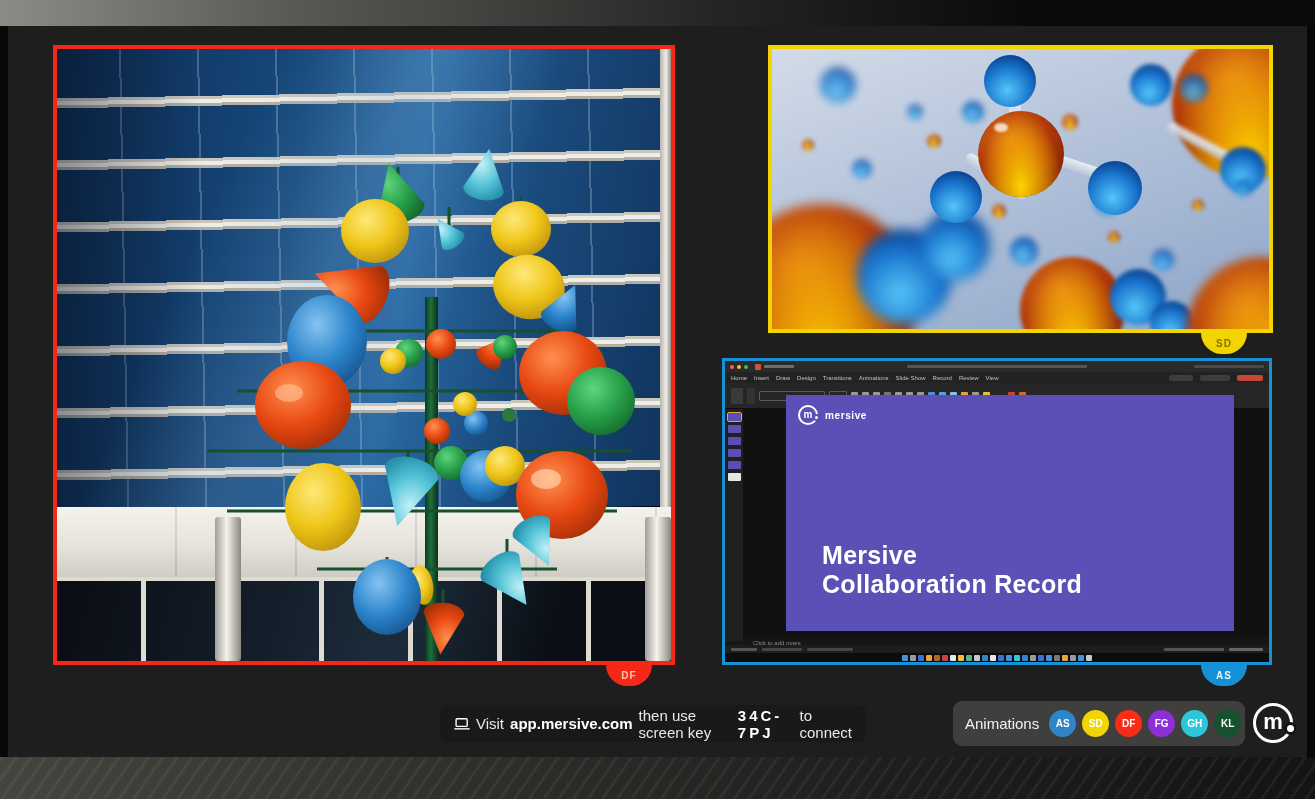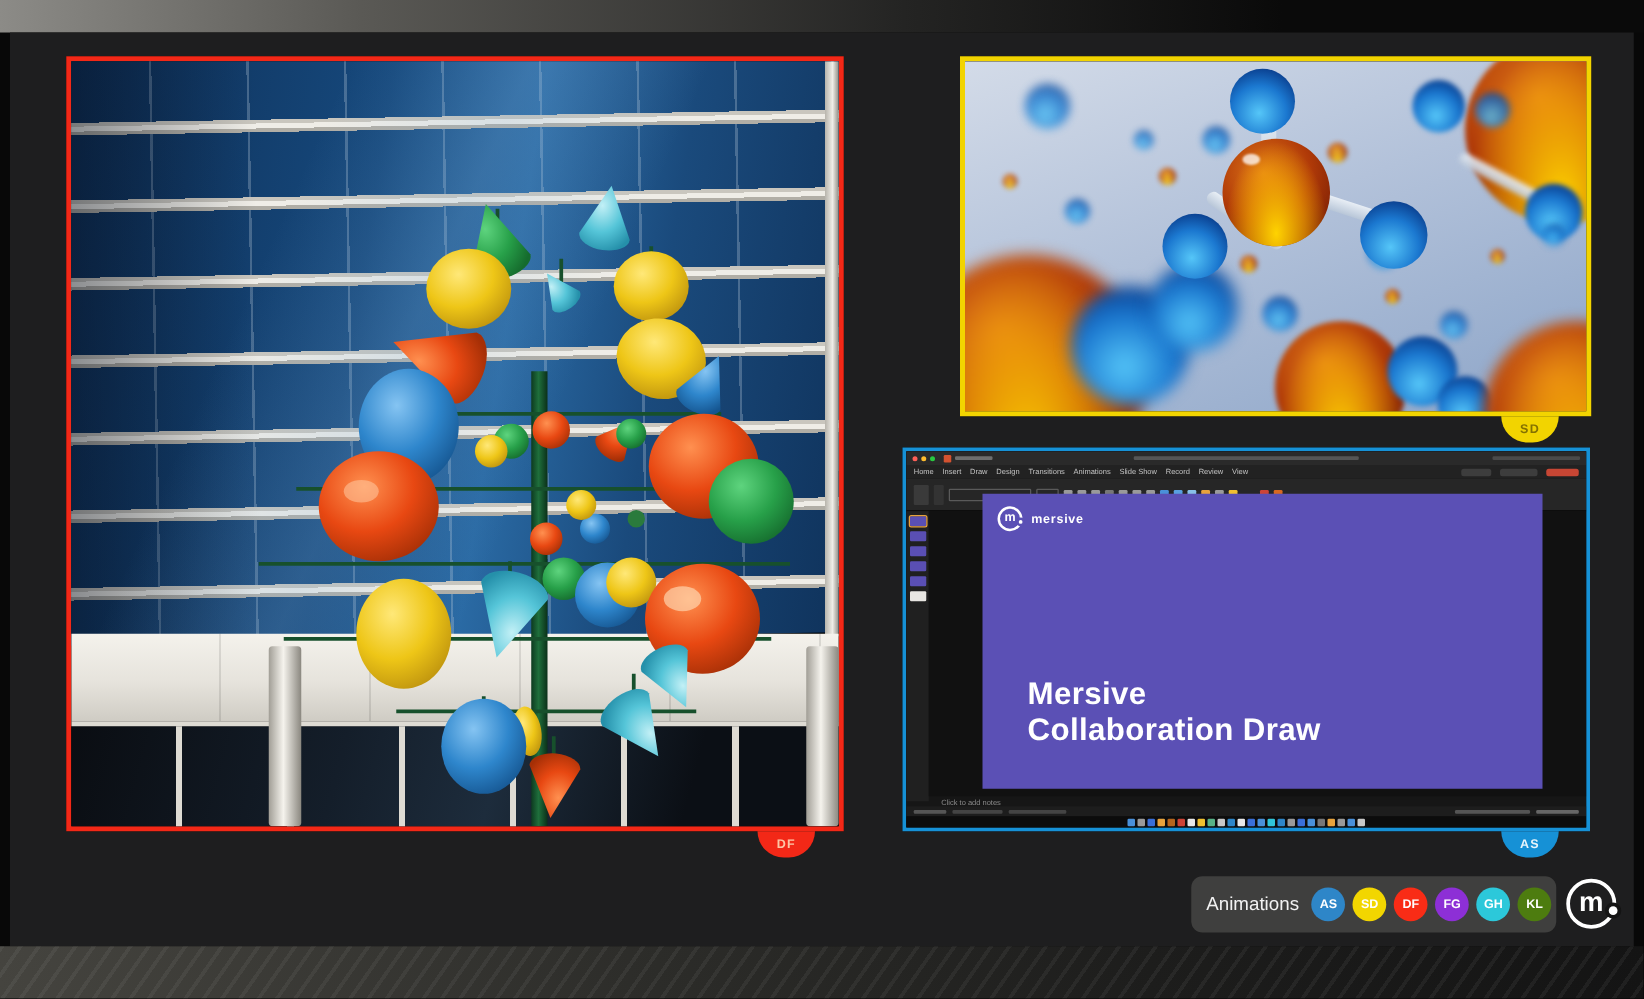--- a/index.html
+++ b/index.html
@@ -330,21 +330,21 @@
       <div class="pp-canvas">
         <div class="slide">
           <div class="slide-logo">
             <span class="mlogo mlogo-slide">
                 <span>m</span>
               </span>
             <span class="word">mersive</span>
           </div>
           <div class="slide-title">
             <div>Mersive</div>
-            <div>Collaboration Draw</div>
+            <div>Collaboration Record</div>
           </div>
         </div>
       </div>
       <div class="pp-notes">Click to add notes</div>
       <div class="pp-status">
         <span class="smudge" style="width:26px;background:#555;"></span>
         <span class="smudge" style="width:40px;background:#444;"></span>
         <span class="smudge" style="width:46px;background:#444;"></span>
         <span class="smudge" style="width:60px;background:#555;margin-left:auto;"></span>
         <span class="smudge" style="width:34px;background:#666;"></span>
@@ -375,29 +375,40 @@
           <span class="dock-ic" style="background: rgb(74, 144, 217);"></span>
           <span class="dock-ic" style="background: rgb(200, 200, 200);"></span>
         </div>
     </div>
   </div>
 
   <div class="share-tab tab-df">DF</div>
   <div class="share-tab tab-sd">SD</div>
   <div class="share-tab tab-as">AS</div>
 
+  <div class="keybar">
+    <svg width="23" height="18" viewBox="0 0 23 18">
+      <rect x="3" y="1.5" width="16" height="11" rx="1.5" fill="none" stroke="#fff" stroke-width="2"></rect>
+      <path d="M0.5 16 H22.5" stroke="#fff" stroke-width="2"></path>
+    </svg>
+    <span>Visit</span>
+    <b>app.mersive.com</b>
+    <span>then use screen key</span>
+    <span class="skey">34C-7PJ</span>
+    <span>to connect</span>
+  </div>
 
   <div class="connected">
     <span class="clabel">Animations</span>
     <div style="display:flex;gap:6px;">
         <div class="badge" style="background: rgb(46, 134, 200);">AS</div>
         <div class="badge" style="background: rgb(242, 214, 0);">SD</div>
         <div class="badge" style="background: rgb(249, 44, 22);">DF</div>
         <div class="badge" style="background: rgb(141, 47, 214);">FG</div>
         <div class="badge" style="background: rgb(44, 200, 218);">GH</div>
-        <div class="badge" style="background: #4d7c0f;">KL</div>
+        <div class="badge" style="background: #14532d;">KL</div>
       </div>
   </div>
 
   <div class="mlogo mlogo-big">
       <span>m</span>
     </div>
 </div>
 
 </body></html>

